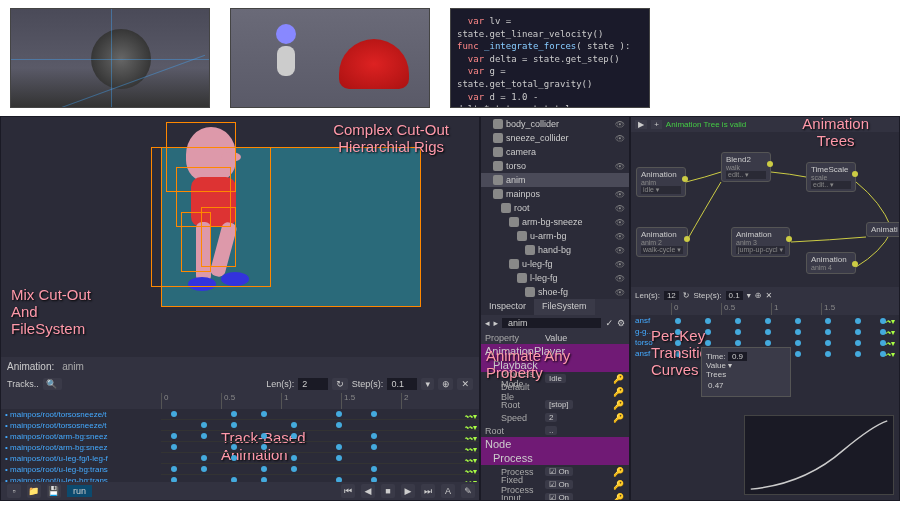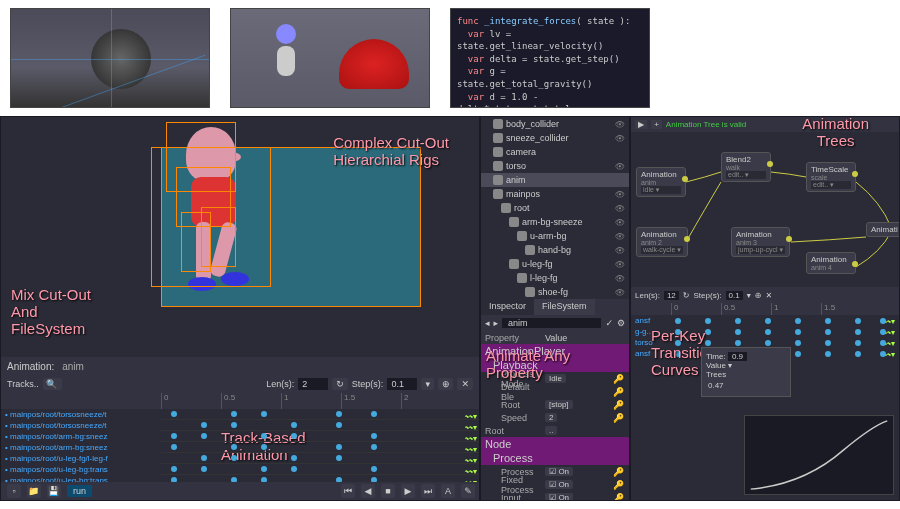--- a/index.html
+++ b/index.html
@@ -98,22 +98,22 @@
     <div class="grid-line" style="left:0;top:80px;width:200px;height:1px;transform:rotate(-20deg)"></div>
   </div>
   <div class="thumb thumb2">
     <div class="robot">
       <div class="robot-head"></div>
         <div class="robot-body"></div>
     </div>
     <div class="red-robot"></div>
   </div>
   <div class="thumb thumb3">
+    <div>&nbsp;&nbsp;<span class="kw">var</span><span> lv = state.get_linear_velocity()</span></div>
     <div><span class="kw">func</span> <span class="fn">_integrate_forces</span><span>( state ):</span></div>
-    <div>&nbsp;&nbsp;<span class="kw">var</span><span> lv = state.get_linear_velocity()</span></div>
     <div>&nbsp;&nbsp;<span class="kw">var</span><span> delta = state.get_step()</span></div>
     <div>&nbsp;&nbsp;<span class="kw">var</span><span> g = state.get_total_gravity()</span></div>
     <div>&nbsp;&nbsp;<span class="kw">var</span><span> d = 1.0 - delta*state.get_total_</span></div>
 
   </div>
 </div>
 
 <div class="main">
 
   <div class="panel">
@@ -126,21 +126,21 @@
         <div class="char-leg1"></div>
           <div class="char-leg2"></div>
         <div class="char-shoe1"></div>
           <div class="char-shoe2"></div>
       </div>
       <div class="rig-box" style="left:165px;top:5px;width:70px;height:70px"></div>
       <div class="rig-box" style="left:175px;top:50px;width:55px;height:60px"></div>
       <div class="rig-box" style="left:180px;top:95px;width:30px;height:60px"></div>
       <div class="rig-box" style="left:200px;top:90px;width:35px;height:60px"></div>
       <div class="rig-box" style="left:150px;top:30px;width:120px;height:140px"></div>
-      <div class="annotation" style="right:30px;top:17px;text-align:left;white-space:pre">Complex Cut-Out
+      <div class="annotation" style="right:30px;top:4px;text-align:center;white-space:pre">Complex Cut-Out
 Hierarchial Rigs</div>
       <div class="annotation" style="left:10px;bottom:20px;white-space:pre">Mix Cut-Out
 And
 FileSystem</div>
     </div>
 
     <div class="anim-panel">
       <div class="anim-header">
         <span>Animation:</span>
         <span style="color:#aaa">anim</span>

